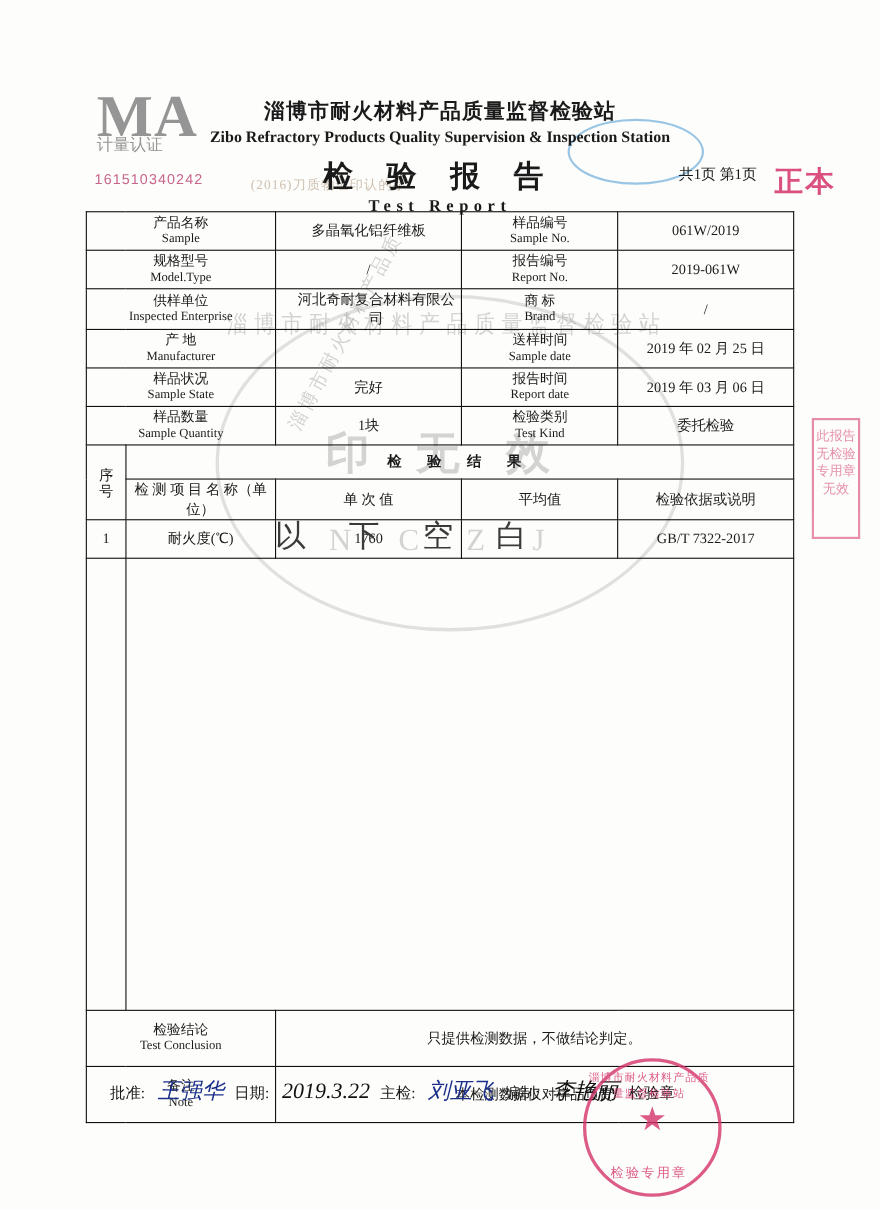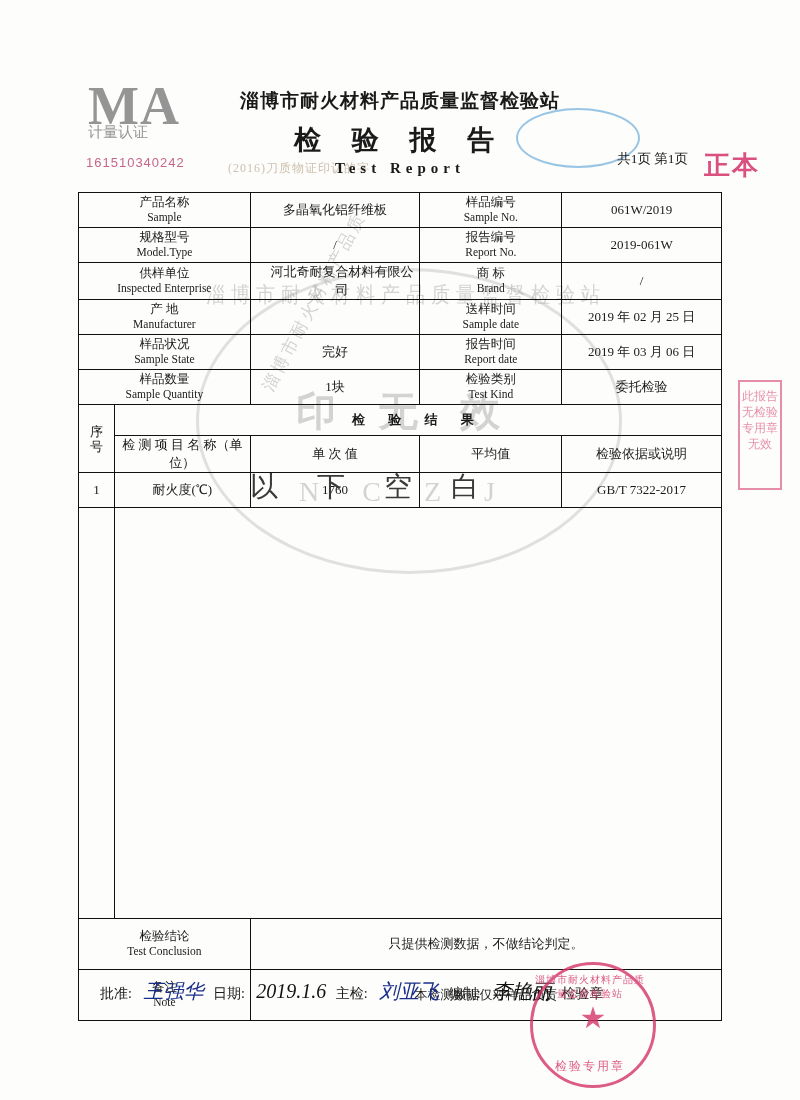--- a/index.html
+++ b/index.html
@@ -352,20 +352,21 @@
   <div class="stamp big-watermark"></div>
   <div class="stamp wm-text">
     <div class="arc-top">淄博市耐火材料产品质量监督检验站</div>
     <div class="mid">印  无  效</div>
     <div class="bot">N  C  Z  J</div>
   </div>
   <div class="stamp wm-arc-left">淄博市耐火材料产品质</div>
 
   <div class="header">
     <div class="h-cn">淄博市耐火材料产品质量监督检验站</div>
+    <div class="h-en">Zibo Refractory Products Quality Supervision  &amp;  Inspection Station</div>
     <div class="h-title">检 验 报 告</div>
     <div class="h-title-en">Test    Report</div>
   </div>
   <div class="pagecount">共1页 第1页</div>
 
   <table class="doc">
     <colgroup>
       <col style="width:36px">
       <col style="width:136px">
       <col style="width:170px">
@@ -497,21 +498,21 @@
     </tr>
   </tbody>
     </table>
 
   <div class="stamp blank-note">以 下 空 白</div>
 
   <div class="footer">
     <span class="f-lbl">批准:</span>
     <span class="sig sig-blue">王强华</span>
     <span class="f-lbl">日期:</span>
-    <span class="sig sig-black">2019.1.6</span>
+    <span class="sig sig-black">2019.3.22</span>
     <span class="f-lbl">主检:</span>
     <span class="sig sig-blue">刘亚飞</span>
     <span class="f-lbl">编制:</span>
     <span class="sig sig-black">李艳丽</span>
     <span class="f-lbl">检验章</span>
   </div>
 
   <div class="red-seal">
     <div class="seal-top">淄博市耐火材料产品质量监督检验站</div>
     <div class="star">★</div>

